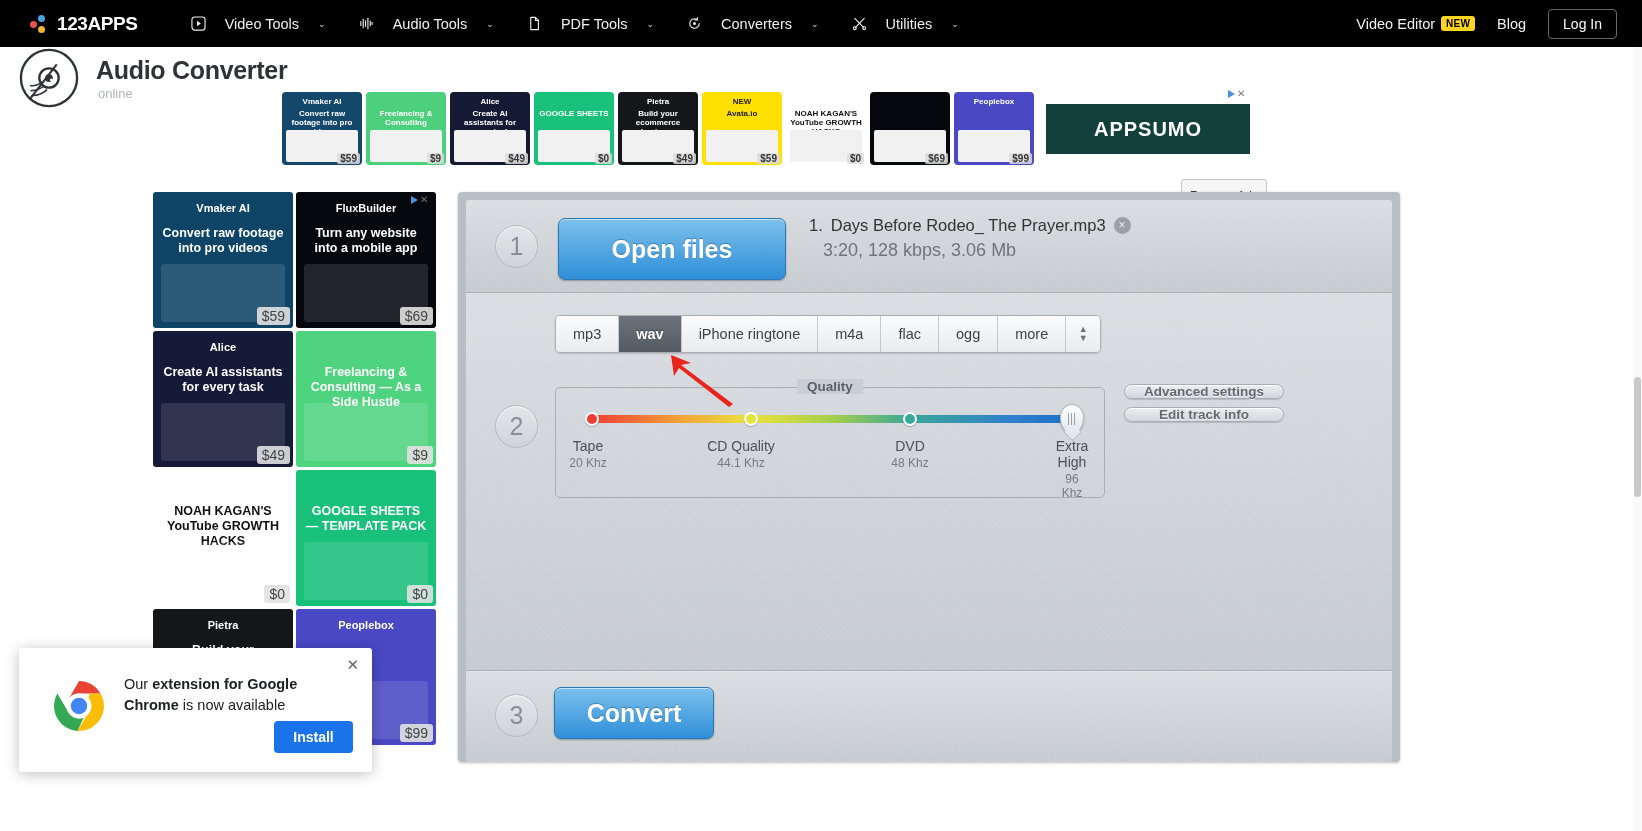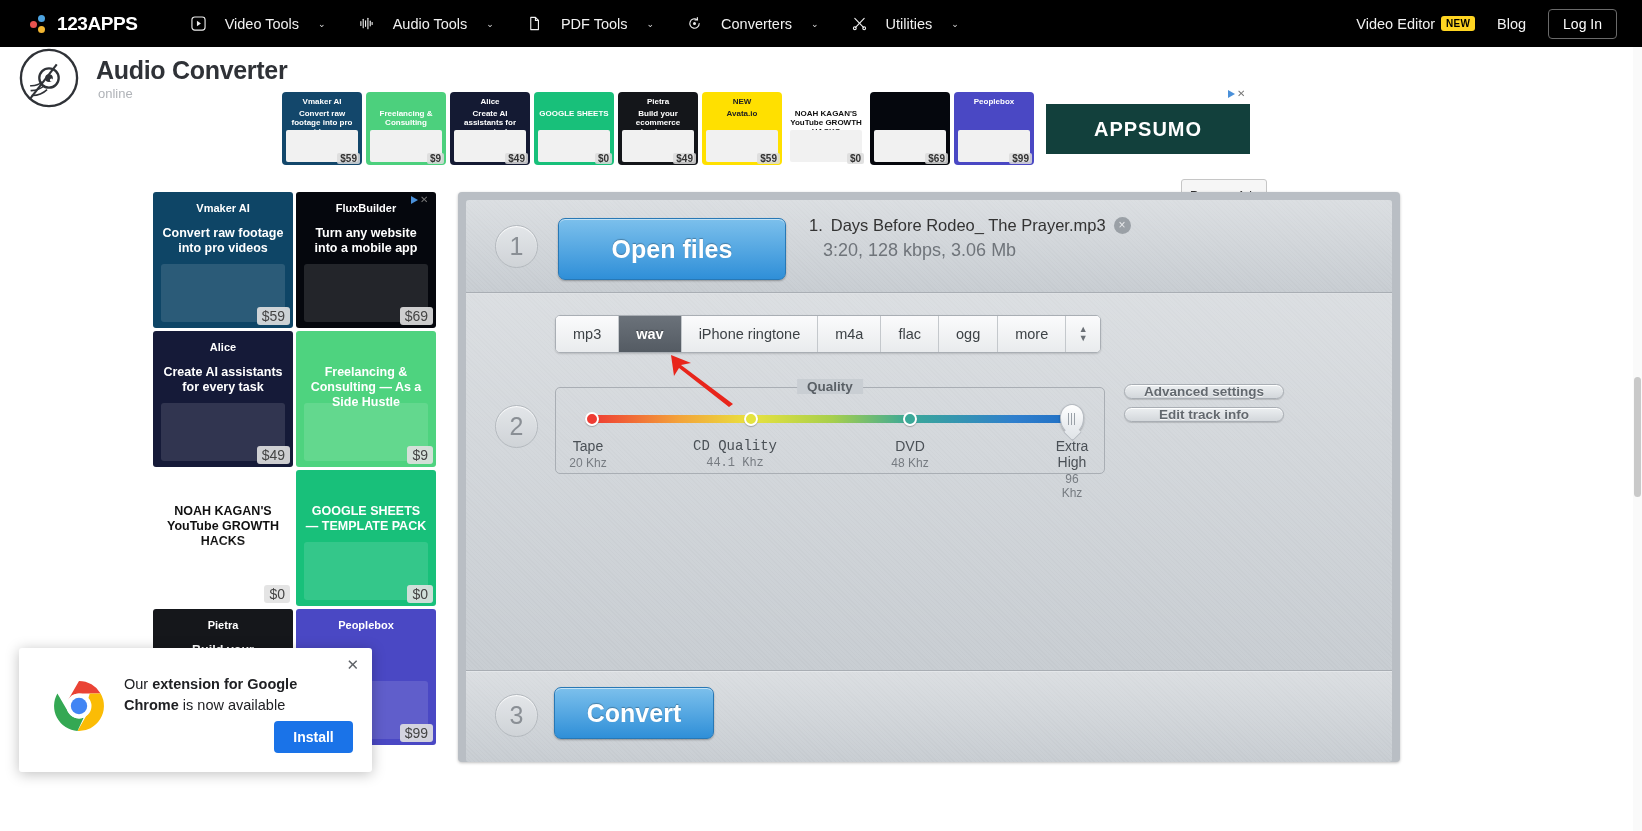--- a/index.html
+++ b/index.html
@@ -178,21 +178,21 @@
     background: linear-gradient(#6b727a, #545b63);
     color: #fff; text-shadow: 0 -1px 1px rgba(0,0,0,.4); font-weight: bold;
   }
   .tab-spin {
     width: 34px; display: flex; flex-direction: column; align-items: center; justify-content: center;
     gap: 2px; color: #6b7076; font-size: 9px; background: linear-gradient(#fbfbfc, #e9ebed); cursor: pointer;
   }
 
   
   .quality-box {
-    position: absolute; left: 89px; top: 93px; width: 550px; height: 87px;
+    position: absolute; left: 89px; top: 93px; width: 550px; height: 111px;
     border: 1px solid #a9aeb4; border-radius: 5px;
   }
   .quality-legend {
     position: absolute; top: -9px; left: 50%; transform: translateX(-50%);
     background: #c9ced3; padding: 0 10px; font-size: 13.5px; font-weight: bold; color: #5a6066;
   }
   .slider-track {
     position: absolute; left: 36px; top: 27px; width: 480px; height: 8px; border-radius: 4px;
     background: linear-gradient(to right, #ee3b33 0%, #f3a23a 18%, #e9e23e 33%, #a7cf4c 50%, #3aa898 66%, #2f7fcd 88%, #1f6fc4 100%);
   }
@@ -533,21 +533,21 @@
         <div class="knob" style="left:311px; background:#3aa898;"></div>
         <div class="thumb" style="left:468px;">
           <span class="thumb-grip"></span>
         </div>
       </div>
       <div class="q-labels" id="q-labels">
           <div class="q-label" style="left: 32px;">
             <div class="l1">Tape</div>
             <div class="l2">20 Khz</div>
           </div>
-          <div class="q-label" style="left: 179px; font-family: Liberation Mono, monospace;">
+          <div class="q-label" style="left: 185px;">
             <div class="l1">CD Quality</div>
             <div class="l2">44.1 Khz</div>
           </div>
           <div class="q-label" style="left: 354px;">
             <div class="l1">DVD</div>
             <div class="l2">48 Khz</div>
           </div>
           <div class="q-label" style="left: 516px;">
             <div class="l1">Extra High</div>
             <div class="l2">96 Khz</div>

